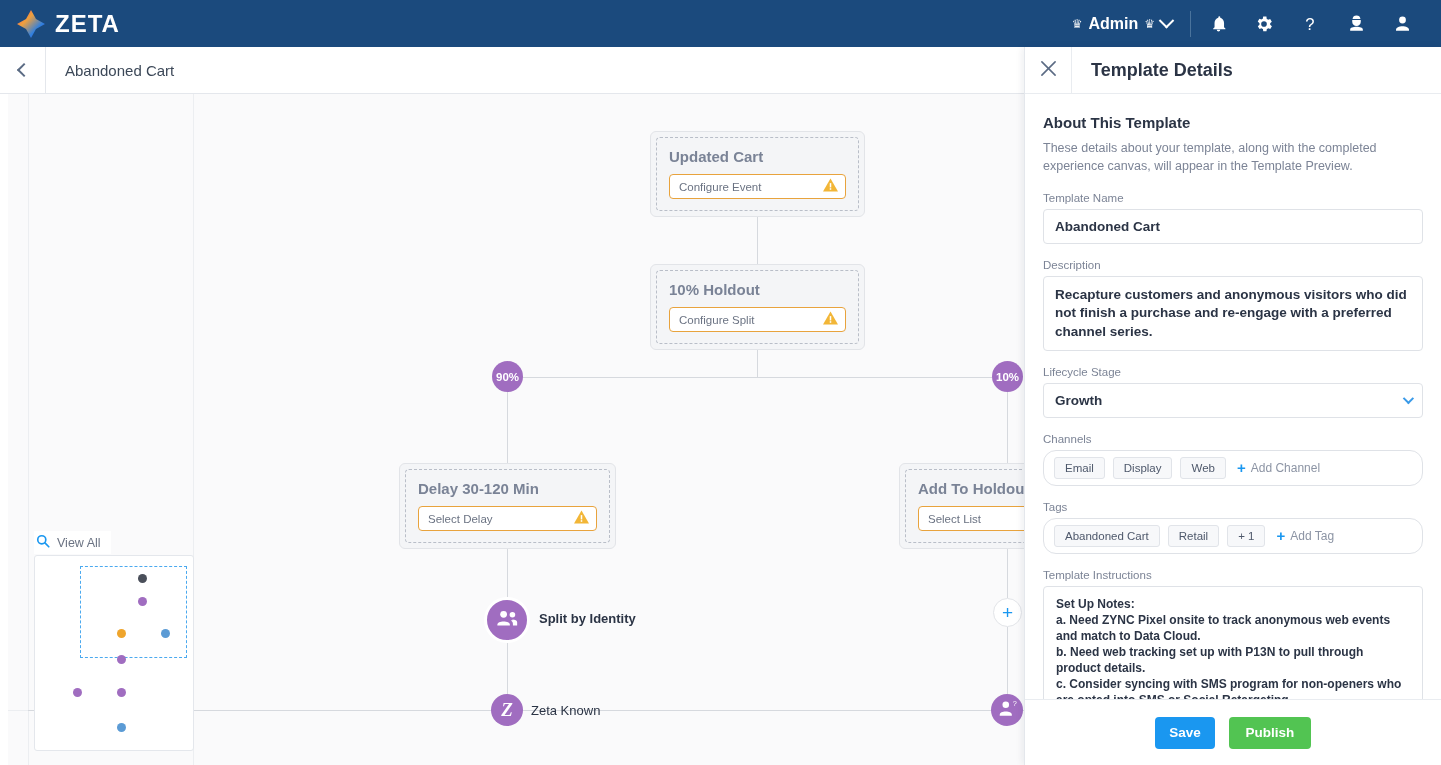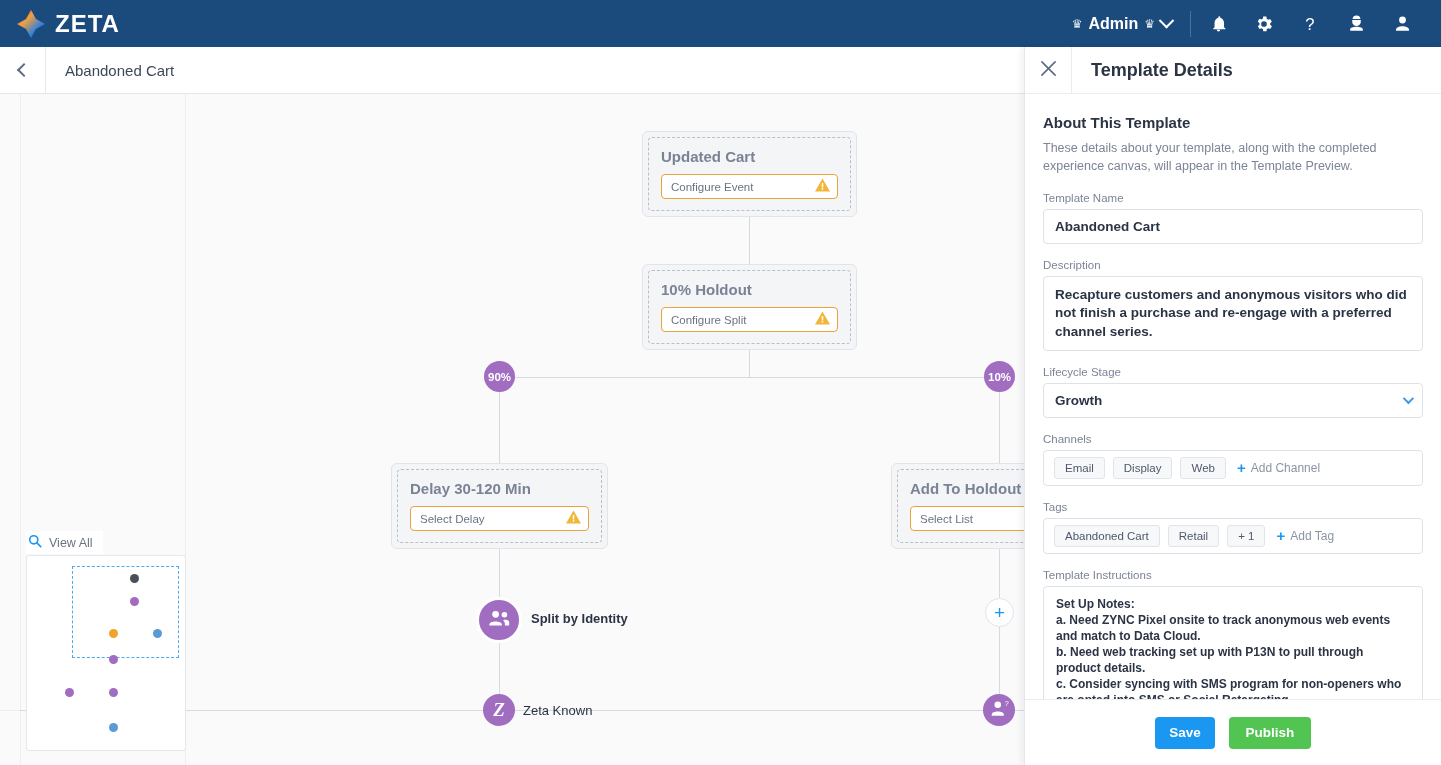--- a/index.html
+++ b/index.html
@@ -63,21 +63,21 @@
     width: 10px; height: 10px;
     border-left: 2px solid #5b6b84; border-bottom: 2px solid #5b6b84;
     transform: rotate(45deg); margin-left: 3px;
   }
   .crumb-title {
     margin-left: 19px; font-size: 15px; color: #3c4858;
   }
 
   
   .canvas {
-    position: absolute; top: 94px; left: 0;
+    position: absolute; top: 94px; left: 8px;
     width: 1257px; height: 671px;
     background: #fafafb; overflow: hidden;
   }
   .grid-v {
     position: absolute; width: 1px; background: #eceef1; top: 0; bottom: 0;
   }
   .grid-h {
     position: absolute; height: 1px; background: #eceef1; left: 0; right: 0;
   }
   .conn {
@@ -192,21 +192,21 @@
   .field-desc { font-weight: bold; line-height: 1.35; min-height: 44px; }
   .select-box {
     display: flex; align-items: center; cursor: pointer;
   }
   .select-caret {
     margin-left: auto; width: 8px; height: 8px;
     border-right: 2px solid #3a9ae8; border-bottom: 2px solid #3a9ae8;
     transform: rotate(45deg) translateY(-2px);
   }
   .chip-row {
-    border: 1px solid #dfe2e7; border-radius: 4px; background: #fff;
+    border: 1px solid #dfe2e7; border-radius: 13px; background: #fff;
     display: flex; align-items: center; gap: 8px;
     padding: 6px 10px; margin-bottom: 15px; min-height: 34px;
   }
   .chip {
     border: 1px solid #e1e4e9; background: #f7f8fa; border-radius: 3px;
     font-size: 11.5px; color: #4e586b; padding: 4px 10px; cursor: pointer;
   }
   .add-link {
     display: flex; align-items: center; gap: 5px;
     font-size: 12px; color: #8c94a4; cursor: pointer; margin-left: 3px;

